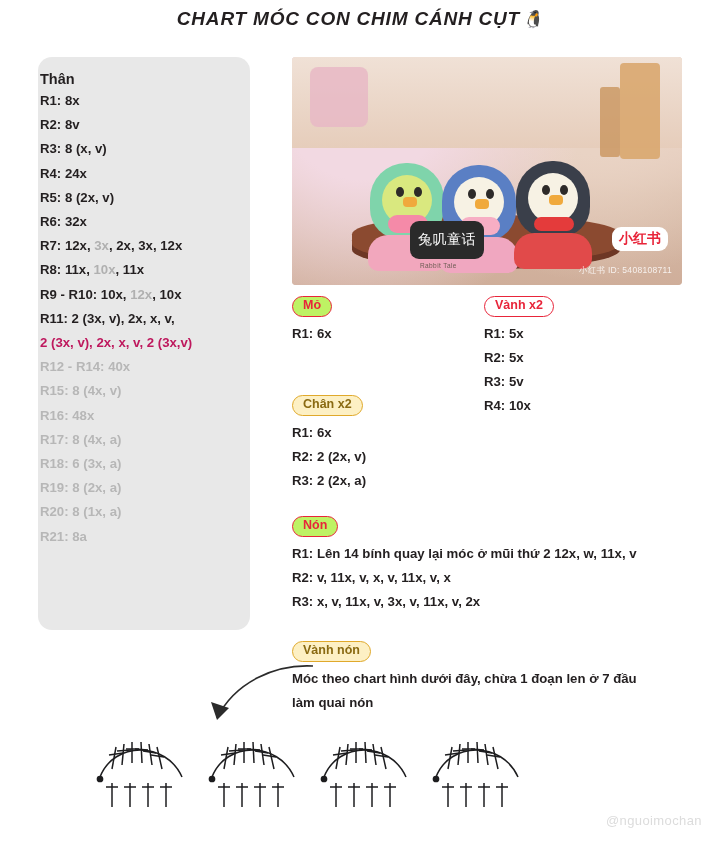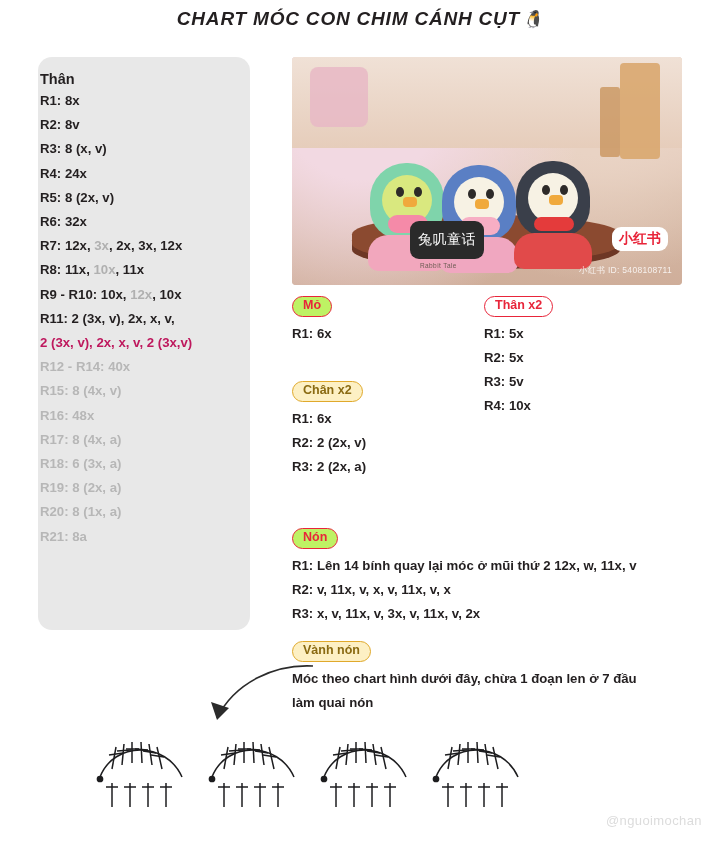--- a/index.html
+++ b/index.html
@@ -230,36 +230,36 @@
   <div class="ph-sub">Rabbit Tale</div>
   <div class="ph-badge">小红书</div>
   <div class="ph-wm">小红书 ID: 5408108711</div>
 </div>
 
 <div class="sect" style="left:292px; top:295px;">
   <span class="tag red-fill">Mỏ</span>
   <div class="line">R1: 6x</div>
 </div>
 
-<div class="sect" style="left:292px; top:380px;">
+<div class="sect" style="left:292px; top:394px;">
   <span class="tag y">Chân x2</span>
   <div class="line">R1: 6x</div>
   <div class="line">R2: 2 (2x, v)</div>
   <div class="line">R3: 2 (2x, a)</div>
 </div>
 
 <div class="sect" style="left:484px; top:295px;">
-  <span class="tag">Thân x2</span>
+  <span class="tag">Vành x2</span>
   <div class="line">R1: 5x</div>
   <div class="line">R2: 5x</div>
   <div class="line">R3: 5v</div>
   <div class="line">R4: 10x</div>
 </div>
 
-<div class="sect" style="left:292px; top:515px;margin-top:12px;">
+<div class="sect" style="left:292px; top:515px;">
   <span class="tag red-fill">Nón</span>
   <div class="line">R1: Lên 14 bính quay lại móc ở mũi thứ 2 12x, w, 11x, v</div>
   <div class="line">R2: v, 11x, v, x, v, 11x, v, x</div>
   <div class="line">R3: x, v, 11x, v, 3x, v, 11x, v, 2x</div>
 </div>
 
 <div class="sect" style="left:292px; top:640px;">
   <span class="tag y">Vành nón</span>
   <div class="line">Móc theo chart hình dưới đây, chừa 1 đoạn len ở 7 đầu</div>
   <div class="line">làm quai nón</div>

